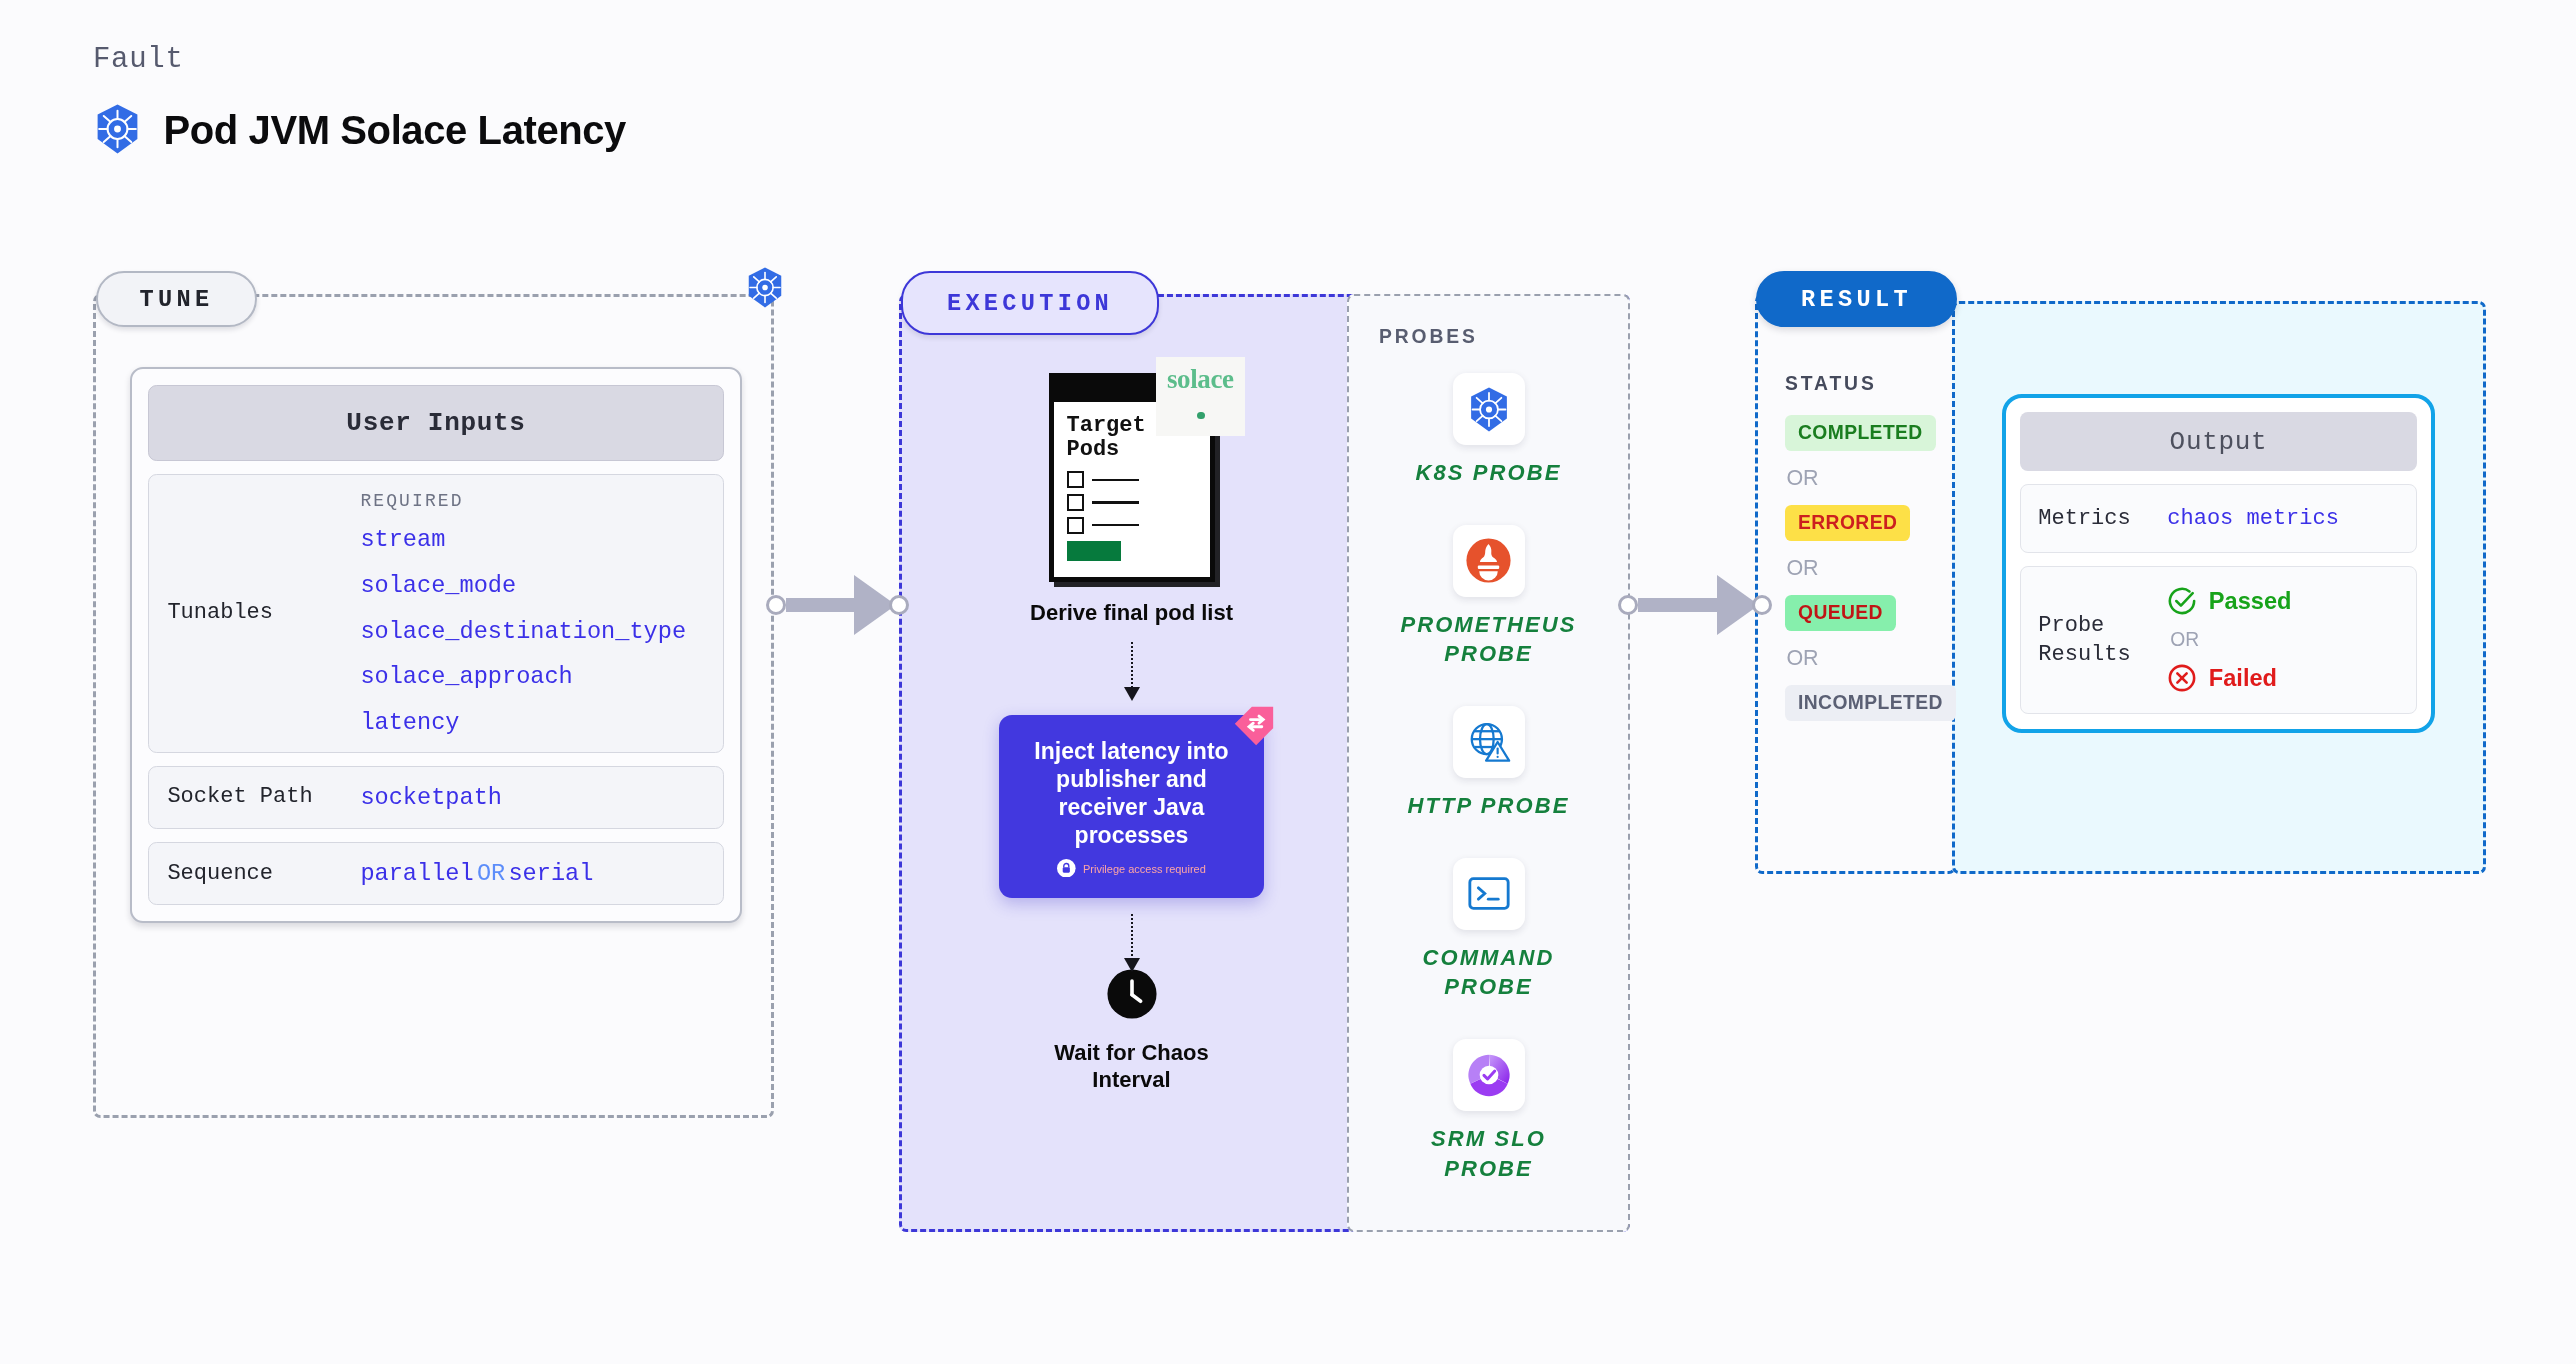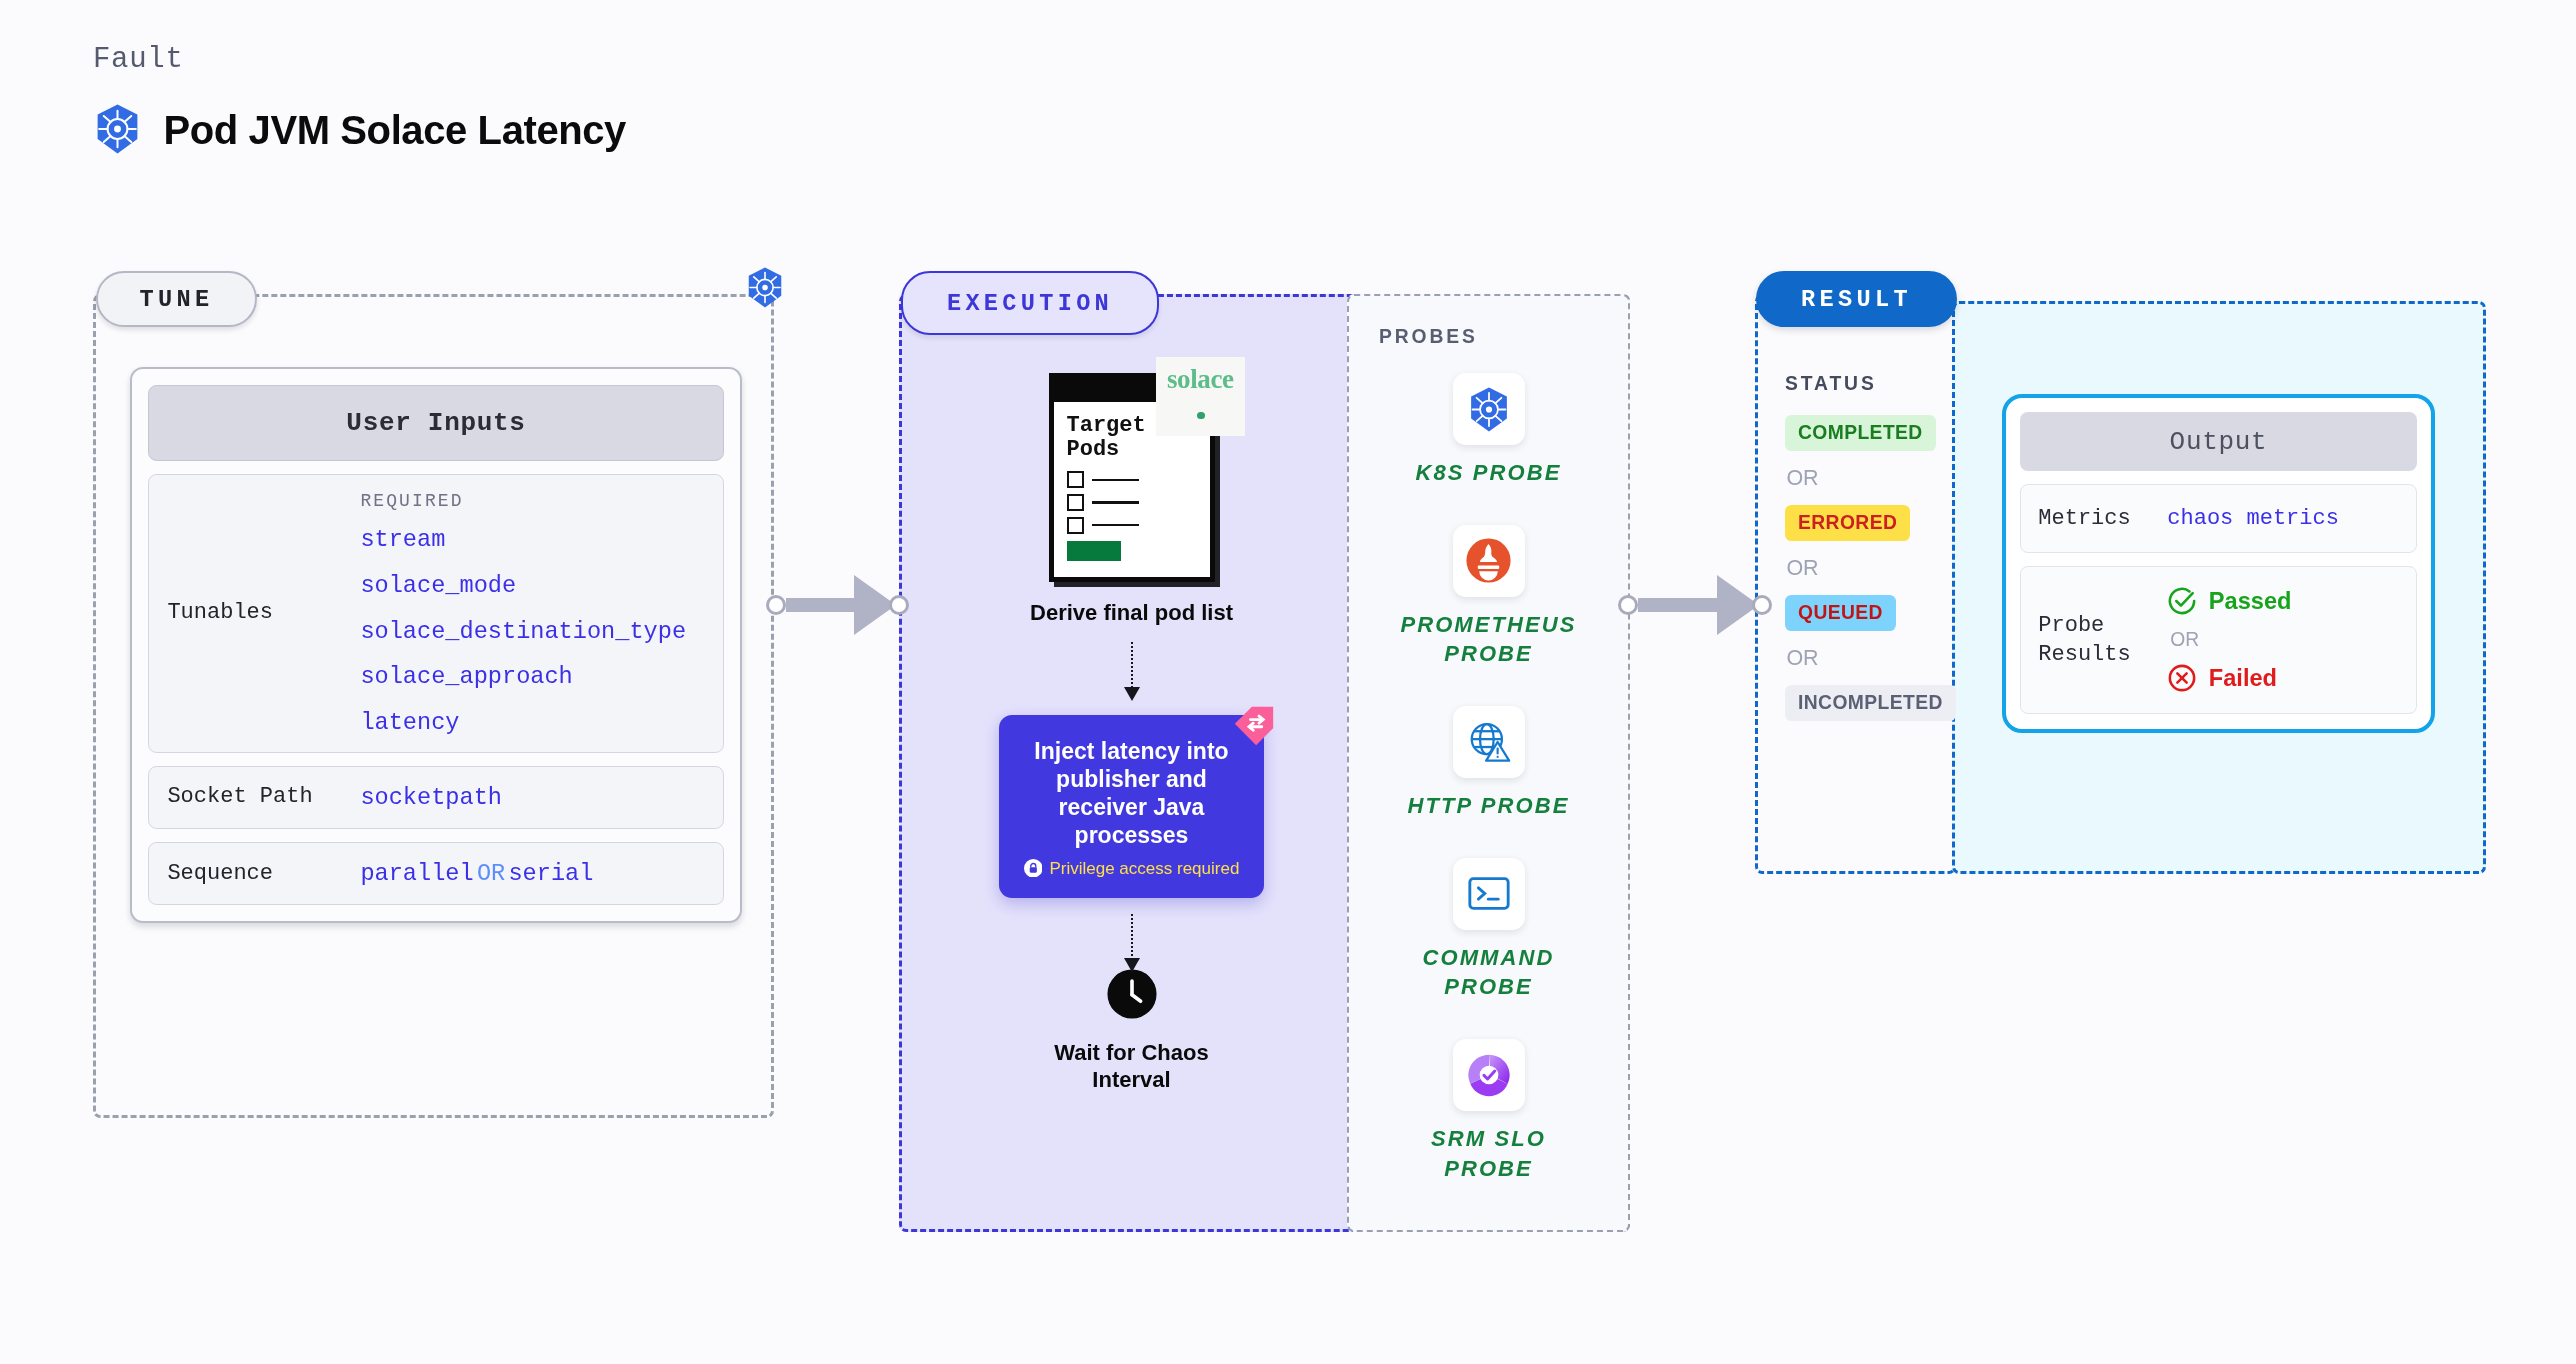--- a/index.html
+++ b/index.html
@@ -176,21 +176,21 @@
     background: #4238df; border-radius: 13px; padding: 21.5px 18.6px 18.6px 18.6px;
     box-shadow: 0 5.7px 15.8px rgba(60,50,200,.28);
   }
   #inject-title {
     color: #ffffff; font-size: 23px; font-weight: 700; line-height: 1.22;
   }
   #priv-row {
     display: flex; align-items: center; justify-content: center;
     gap: 7.2px; margin-top: 10px;
   }
-  #priv-text { color: #fde047; font-size: 17px; font-weight: 400; }
+  #priv-text { color: #fca5a5; font-size: 11px; font-weight: 400; }
   #ribbon {
     position: absolute; right: -11.5px; top: -11.5px; width: 44px; height: 44px;
   }
   #clock-icon { margin: 0 auto; }
 
   
   #probes-title {
     position: absolute; left: 1379px; top: 326px;
     font-size: 19.3px; font-weight: 700; color: #585d70; letter-spacing: 2.9px;
   }
@@ -520,21 +520,21 @@
     <div class="probe-label">SRM SLO PROBE</div>
   </div>
 </div>
 
 <div id="status-title">STATUS</div>
 <div id="status-list">
   <div><span class="badge" id="badge-completed" style="background: rgb(216, 245, 217); color: rgb(26, 125, 31);">COMPLETED</span></div>
   <div class="or-text">OR</div>
   <div><span class="badge" id="badge-errored" style="background: #fde047; color: rgb(204, 31, 31);">ERRORED</span></div>
   <div class="or-text">OR</div>
-  <div><span class="badge" id="badge-queued" style="background: #7dd3fc; color: rgb(192, 21, 21);">QUEUED</span></div>
+  <div><span class="badge" id="badge-queued" style="background: #86efac; color: rgb(192, 21, 21);">QUEUED</span></div>
   <div class="or-text">OR</div>
   <div><span class="badge" id="badge-incompleted" style="background: rgb(236, 238, 244); color: rgb(91, 96, 116);">INCOMPLETED</span></div>
 </div>
 
 <div id="output-card">
   <div id="output-header">Output</div>
 
   <div class="out-row">
     <div class="out-label">Metrics</div>
     <div class="out-value">chaos metrics</div>

